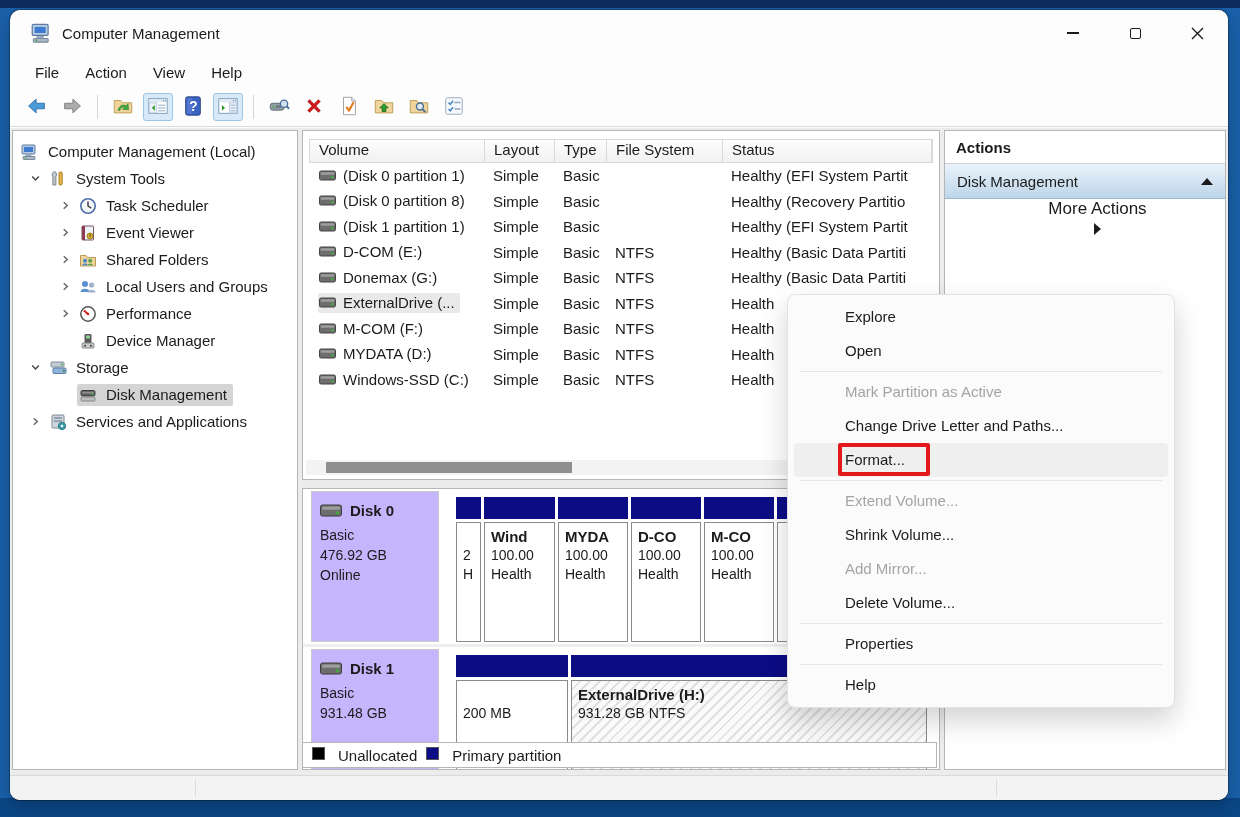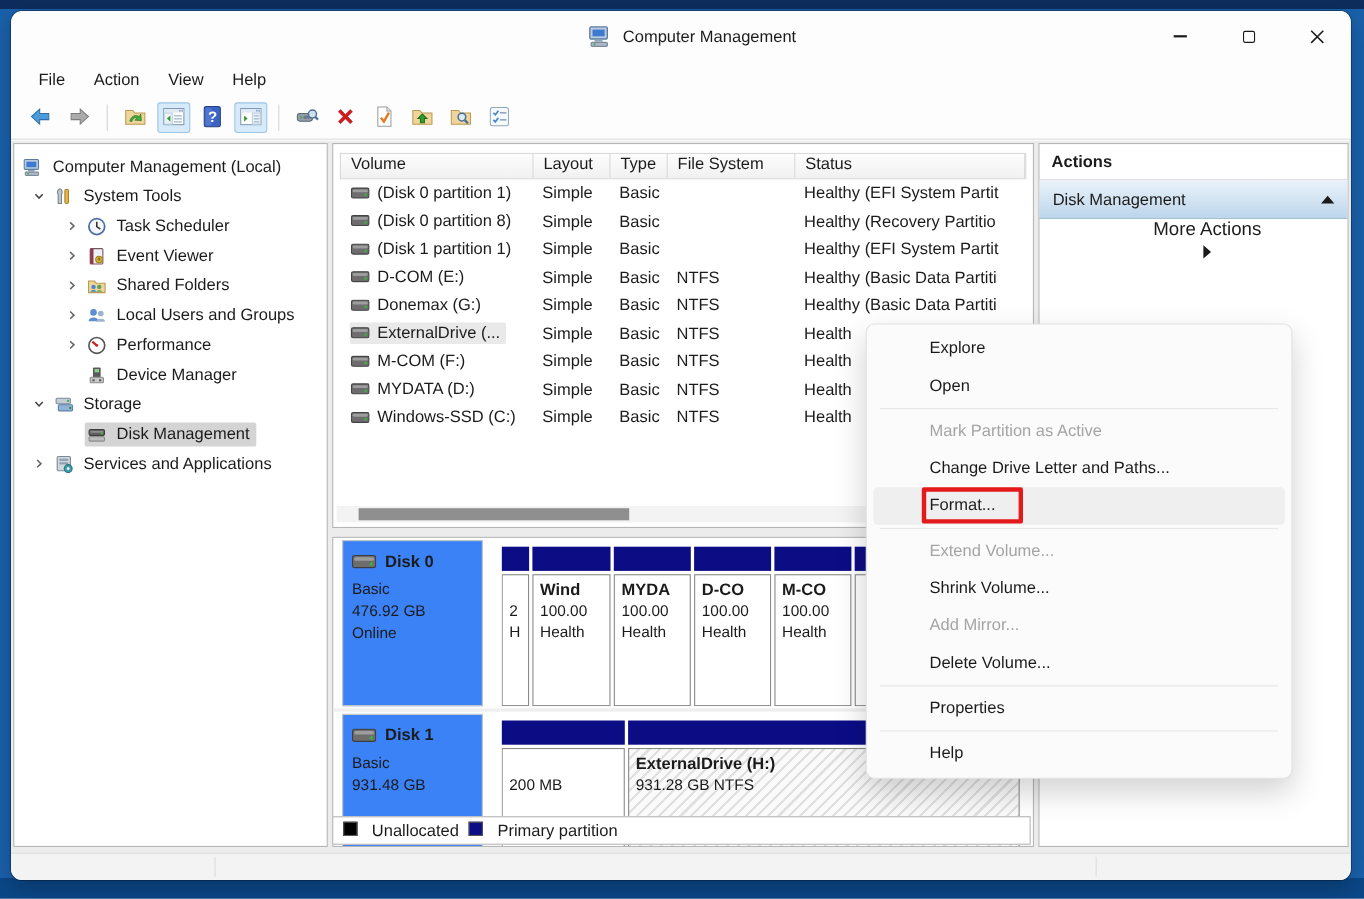--- a/index.html
+++ b/index.html
@@ -9,21 +9,21 @@
     background: linear-gradient(180deg,#0e2d5e 0px,#0e2d5e 8px,#1a61ab 8px,#1a61ab 798px,#0b4787 798px,#0b4787 817px);
     position: relative;
     color:#1b1b1b;
   }
   .window {
     position:absolute; left:10px; top:10px; width:1218px; height:790px;
     background:#fdfdfd; border-radius:10px; overflow:hidden;
     box-shadow: 0 0 0 1px rgba(0,0,0,.28), 0 6px 20px rgba(0,0,0,.25);
   }
   
-  .titlebar { position:absolute; left:8px; top:0; right:0; height:46px; background:#fdfdfd; display:flex; align-items:center;justify-content:center; }
+  .titlebar { position:absolute; left:8px; top:0; right:0; height:46px; background:#fdfdfd; display:flex; align-items:center; }
   .app-icon { margin-left:13px; width:22px; height:22px; display:inline-flex; }
   .title { margin-left:9px; font-size:15px; }
   .win-controls { position:absolute; right:0; top:0; height:46px; display:flex; }
   .wc { width:62px; height:46px; display:flex; align-items:center; justify-content:center; }
   .min-glyph { width:12px; height:2px; background:#1b1b1b; display:block; }
   .max-glyph { width:11px; height:11px; border:1.5px solid #1b1b1b; border-radius:2px; display:block; }
   
   .menubar { position:absolute; left:0; top:46px; right:0; height:32px; display:flex; align-items:center; padding-left:12px; background:#fdfdfd; }
   .menu-item { font-size:15px; padding:4px 13px; border-radius:4px; }
   
@@ -52,21 +52,21 @@
   .vl-cell { padding-left:9px; overflow:hidden; white-space:nowrap; flex:none; }
   .vol-name { display:inline-flex; align-items:center; gap:7px; padding:1px 5px 2px 1px; border-radius:2px; }
   .vl-row.selected .vol-name { background:#e9e9e9; }
   .vol-name svg { width:17px; height:11px; flex:none; }
   .c0{width:175px;} .c1{width:70px;} .c2{width:52px;} .c3{width:116px;} .c4{flex:1 1 auto; width:auto;}
   .hscroll { position:absolute; left:3px; right:3px; bottom:4px; height:15px; background:#f3f3f3; }
   .hthumb { position:absolute; left:20px; top:2px; width:246px; height:11px; background:#8f8f8f; }
   
   #disk-box { left:292px; top:360px; width:638px; height:282px; overflow:hidden; }
   .disk-row { position:relative; height:158px; border-bottom:3px solid #efefef; }
-  .disk-label { position:absolute; left:8px; top:2px; bottom:2px; width:128px; background:#3b82f6; border:1px solid #c9c9c9; padding:10px 8px 0 8px; }
+  .disk-label { position:absolute; left:8px; top:2px; bottom:2px; width:128px; background:#c4b5fd; border:1px solid #c9c9c9; padding:10px 8px 0 8px; }
   .disk-title { display:flex; align-items:center; gap:8px; font-weight:bold; font-size:15px; margin-bottom:6px; }
   .disk-title svg { width:22px; height:13px; }
   .disk-sub { font-size:14px; line-height:20px; }
   .parts { position:absolute; left:153px; right:2px; top:2px; bottom:2px; display:flex; gap:3px; overflow:hidden; }
   .part { flex:none; display:flex; flex-direction:column; padding-top:6px; }
   .part-stripe { height:22px; flex:none; }
   .part-body { flex:1 1 auto; margin-top:3px; background:#fff; border:1px solid #8a8a8a; padding:4px 6px; overflow:hidden; font-size:14px; line-height:19px; white-space:nowrap; }
   .part-body.hatched { background:repeating-linear-gradient(135deg,#fafafa 0 5px,#e0e0e0 5px 7px); }
   .part-title { font-weight:bold; font-size:15px; height:19px; }
   

